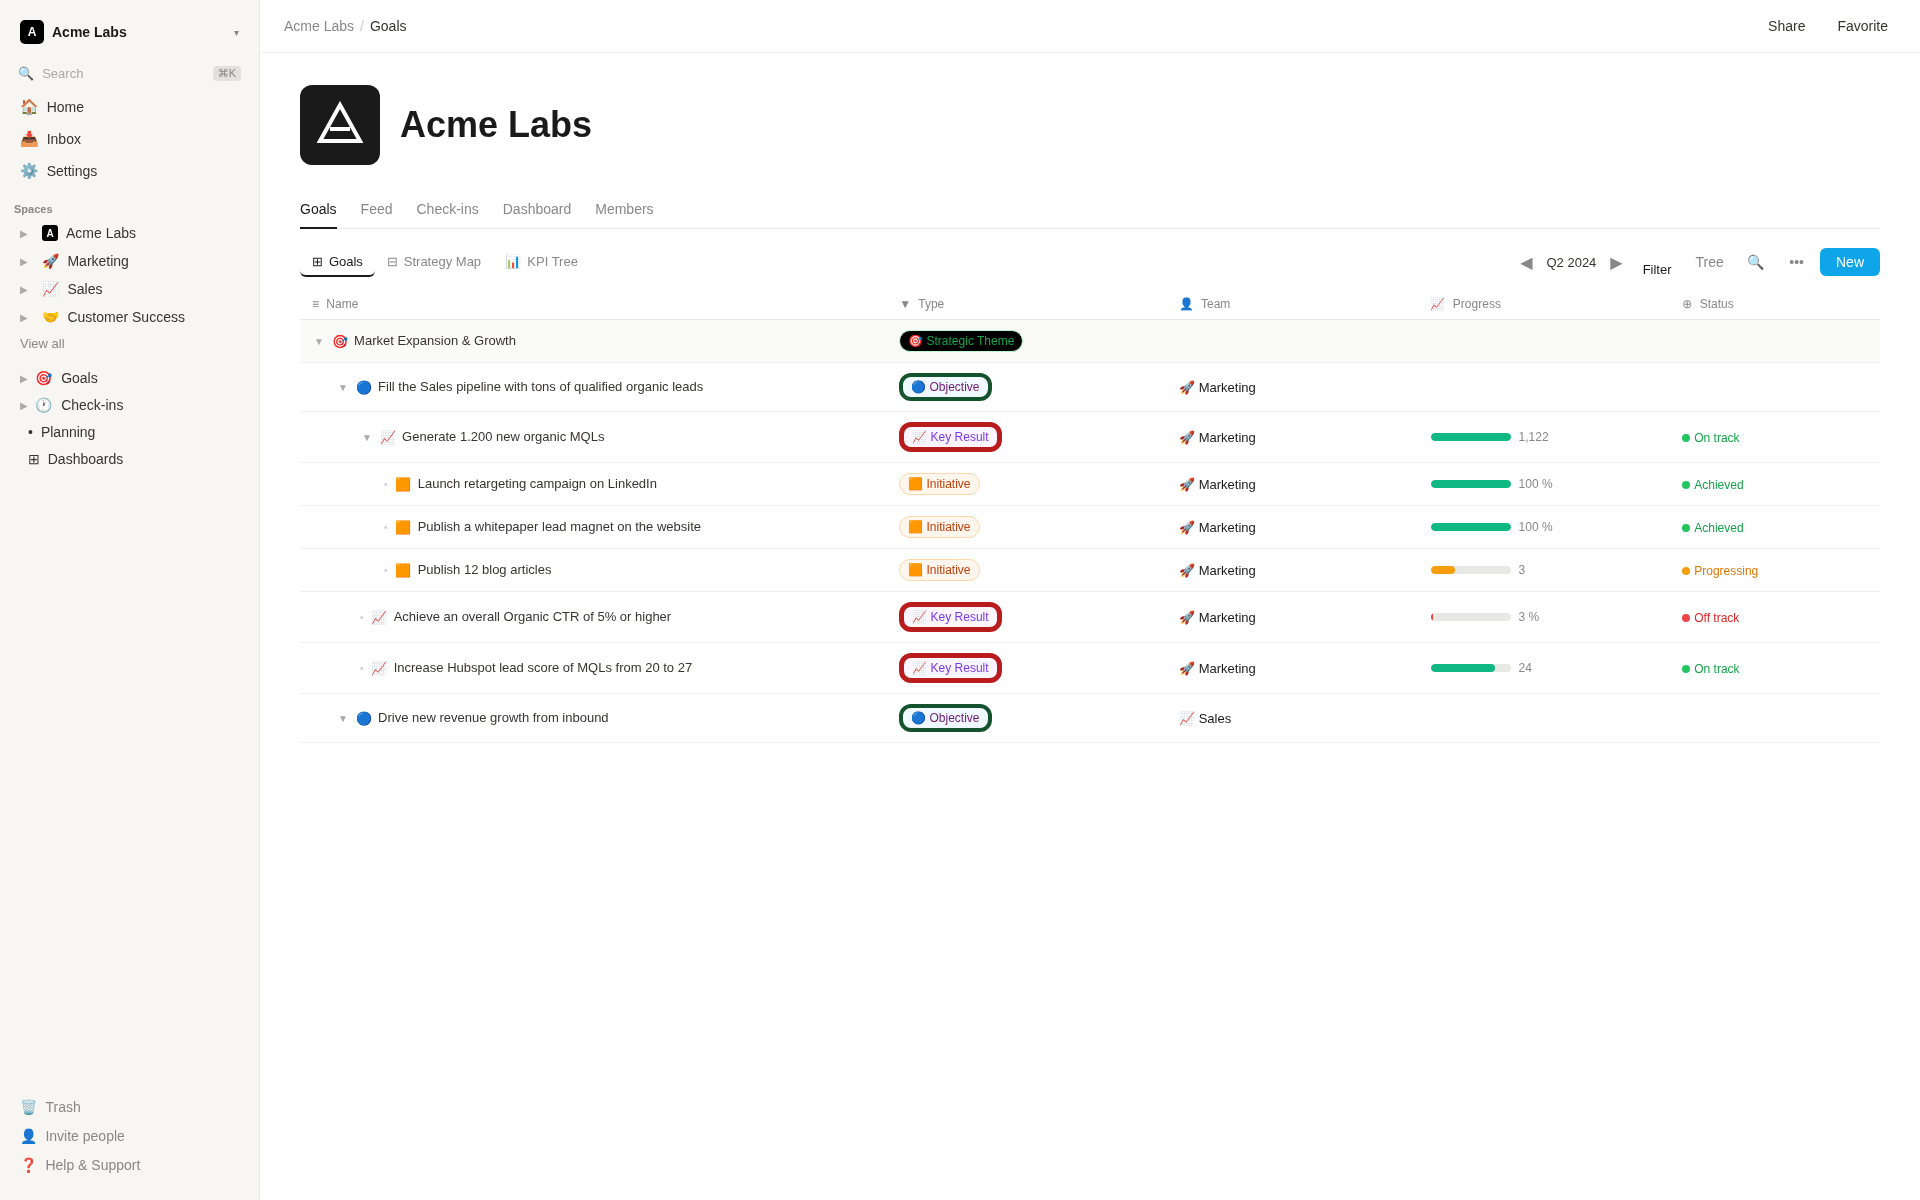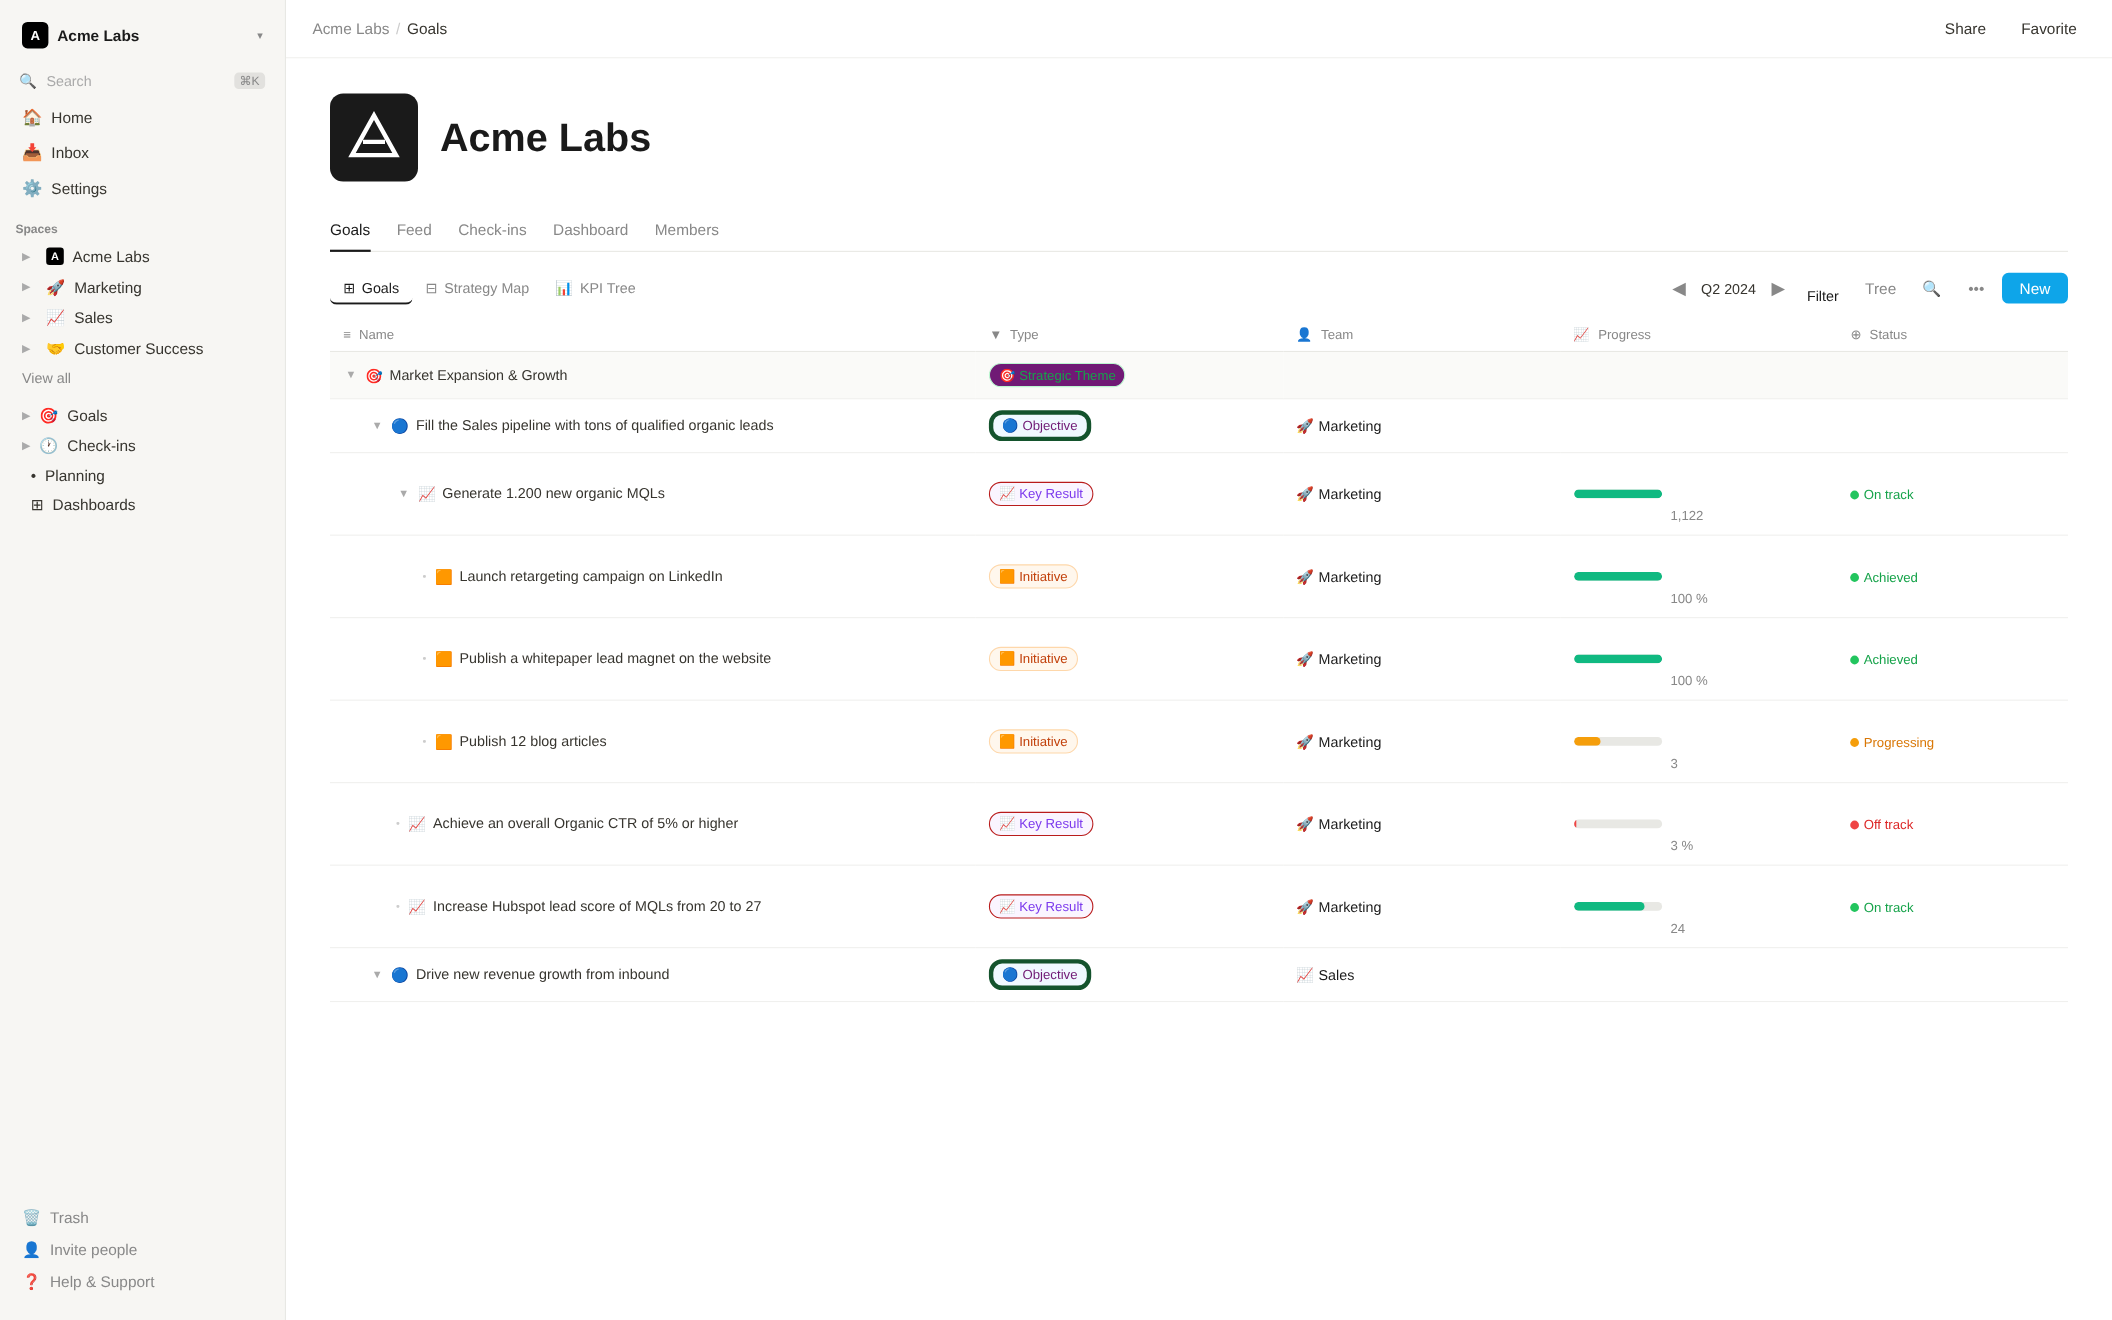--- a/index.html
+++ b/index.html
@@ -236,23 +236,23 @@
     }
     .row-icon { font-size: 13px; flex-shrink: 0; }
     .row-label { color: #37352f; line-height: 1.4; }
 
     
     .badge {
       display: inline-flex; align-items: center; gap: 4px;
       padding: 3px 8px; border-radius: 12px;
       font-size: 12px; font-weight: 500;
     }
-    .badge-strategic-theme { background: #701a75; color: #16a34a; border: 1px solid #bbf7d0; }
+    .badge-strategic-theme { background: #000000; color: #16a34a; border: 1px solid #bbf7d0; }
     .badge-objective { background: #f0f9ff; color: #701a75; border: 4px solid #14532d; }
-    .badge-key-result { background: #faf5ff; color: #7c3aed; border: 1px solid #b91c1c; }
+    .badge-key-result { background: #faf5ff; color: #7c3aed; border: 5px solid #b91c1c; }
     .badge-initiative { background: #fff7ed; color: #c2410c; border: 1px solid #fed7aa; }
 
     
     .team-cell {
       display: flex; align-items: center; gap: 4px;
       font-size: 13px;
     }
 
     
     .progress-cell {
@@ -261,21 +261,21 @@
     .progress-bar-wrap {
       width: 80px; height: 8px;
       background: #e8e8e4;
       border-radius: 4px;
       overflow: hidden;
       flex-shrink: 0;
     }
     .progress-bar-fill {
       height: 100%; border-radius: 4px;
     }
-    .progress-value { font-size: 12px; color: #888; white-space: nowrap; margin-top: 40px; }
+    .progress-value { font-size: 12px; color: #888; white-space: nowrap; }
 
     
     .status-badge {
       display: inline-flex; align-items: center; gap: 4px;
       font-size: 12px; font-weight: 500;
     }
     .status-dot { width: 8px; height: 8px; border-radius: 50%; }
     .status-on-track .status-dot { background: #22c55e; }
     .status-on-track { color: #16a34a; }
     .status-achieved .status-dot { background: #22c55e; }

